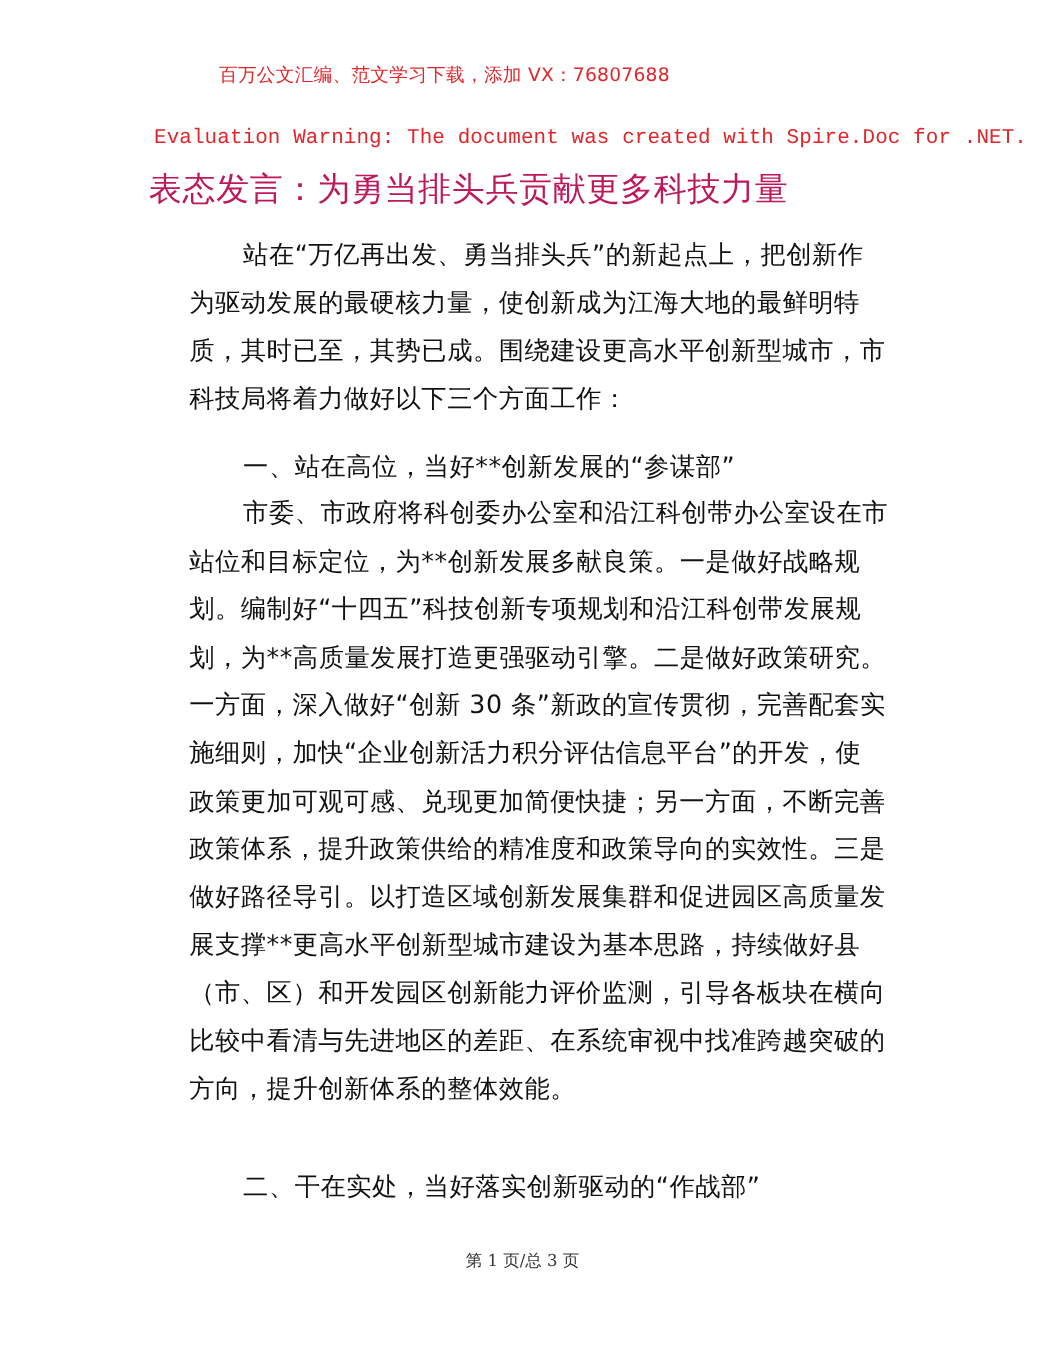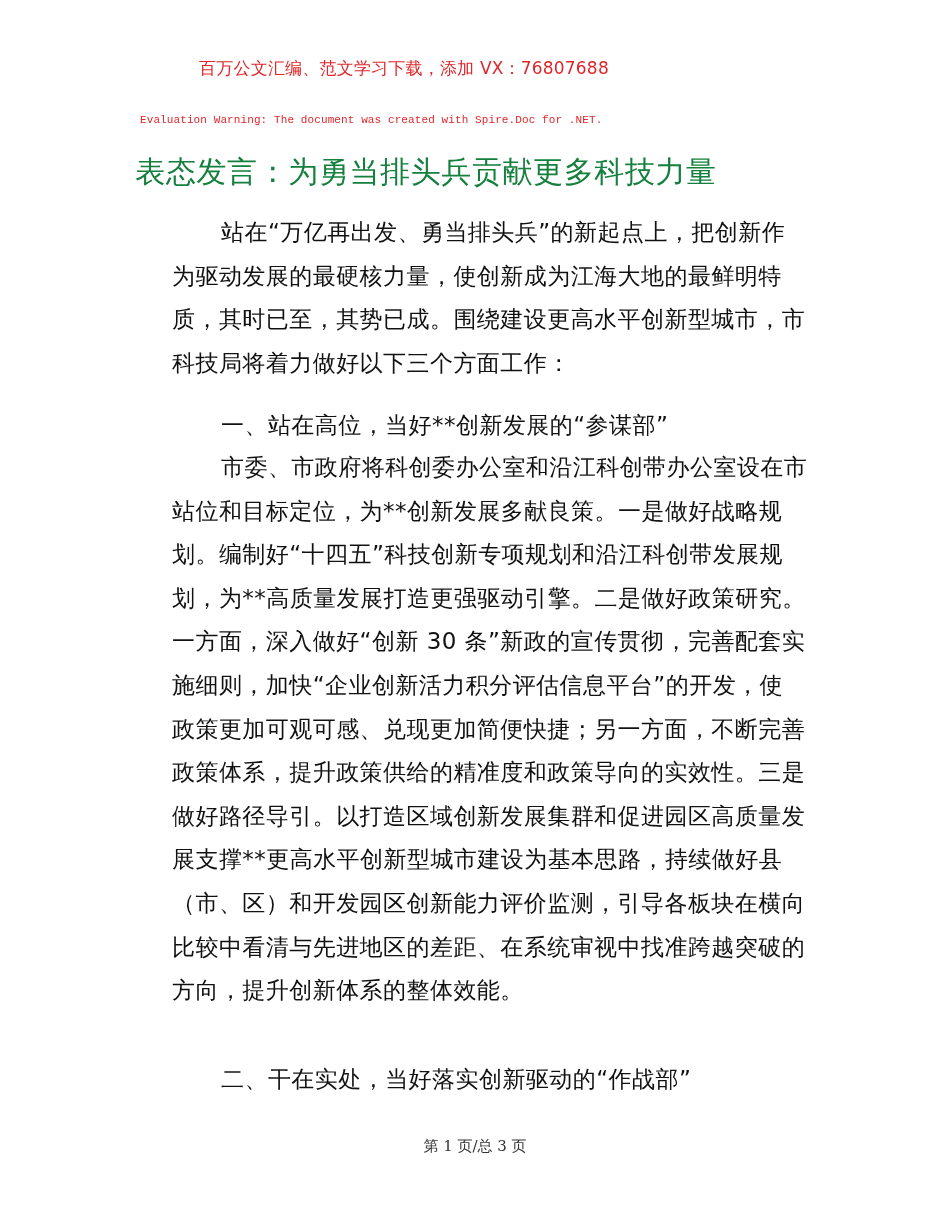--- a/index.html
+++ b/index.html
@@ -31,34 +31,34 @@
     font-size: 17px;
     color: #e0262a;
     letter-spacing: 0.2px;
   }
   .eval-warning {
     position: absolute;
     top: 114px;
     left: 140px;
     width: 700px;
     font-family: "Liberation Mono", "DejaVu Sans Mono", monospace;
-    font-size: 11px;
+    font-size: 19px;
     color: #e0262a;
     white-space: nowrap;
     letter-spacing: 0.1px;
   }
   .doc-title {
     position: absolute;
     top: 152px;
     left: 0;
     width: 852px;
     text-align: center;
     font-size: 30px;
     font-weight: normal;
-    color: #15803d;
+    color: #be185d;
     letter-spacing: 0.6px;
   }
   .body-text {
     position: absolute;
     left: 140px;
     width: 680px;
     font-size: 23px;
     color: #111111;
     margin-left: 32px;
   }

